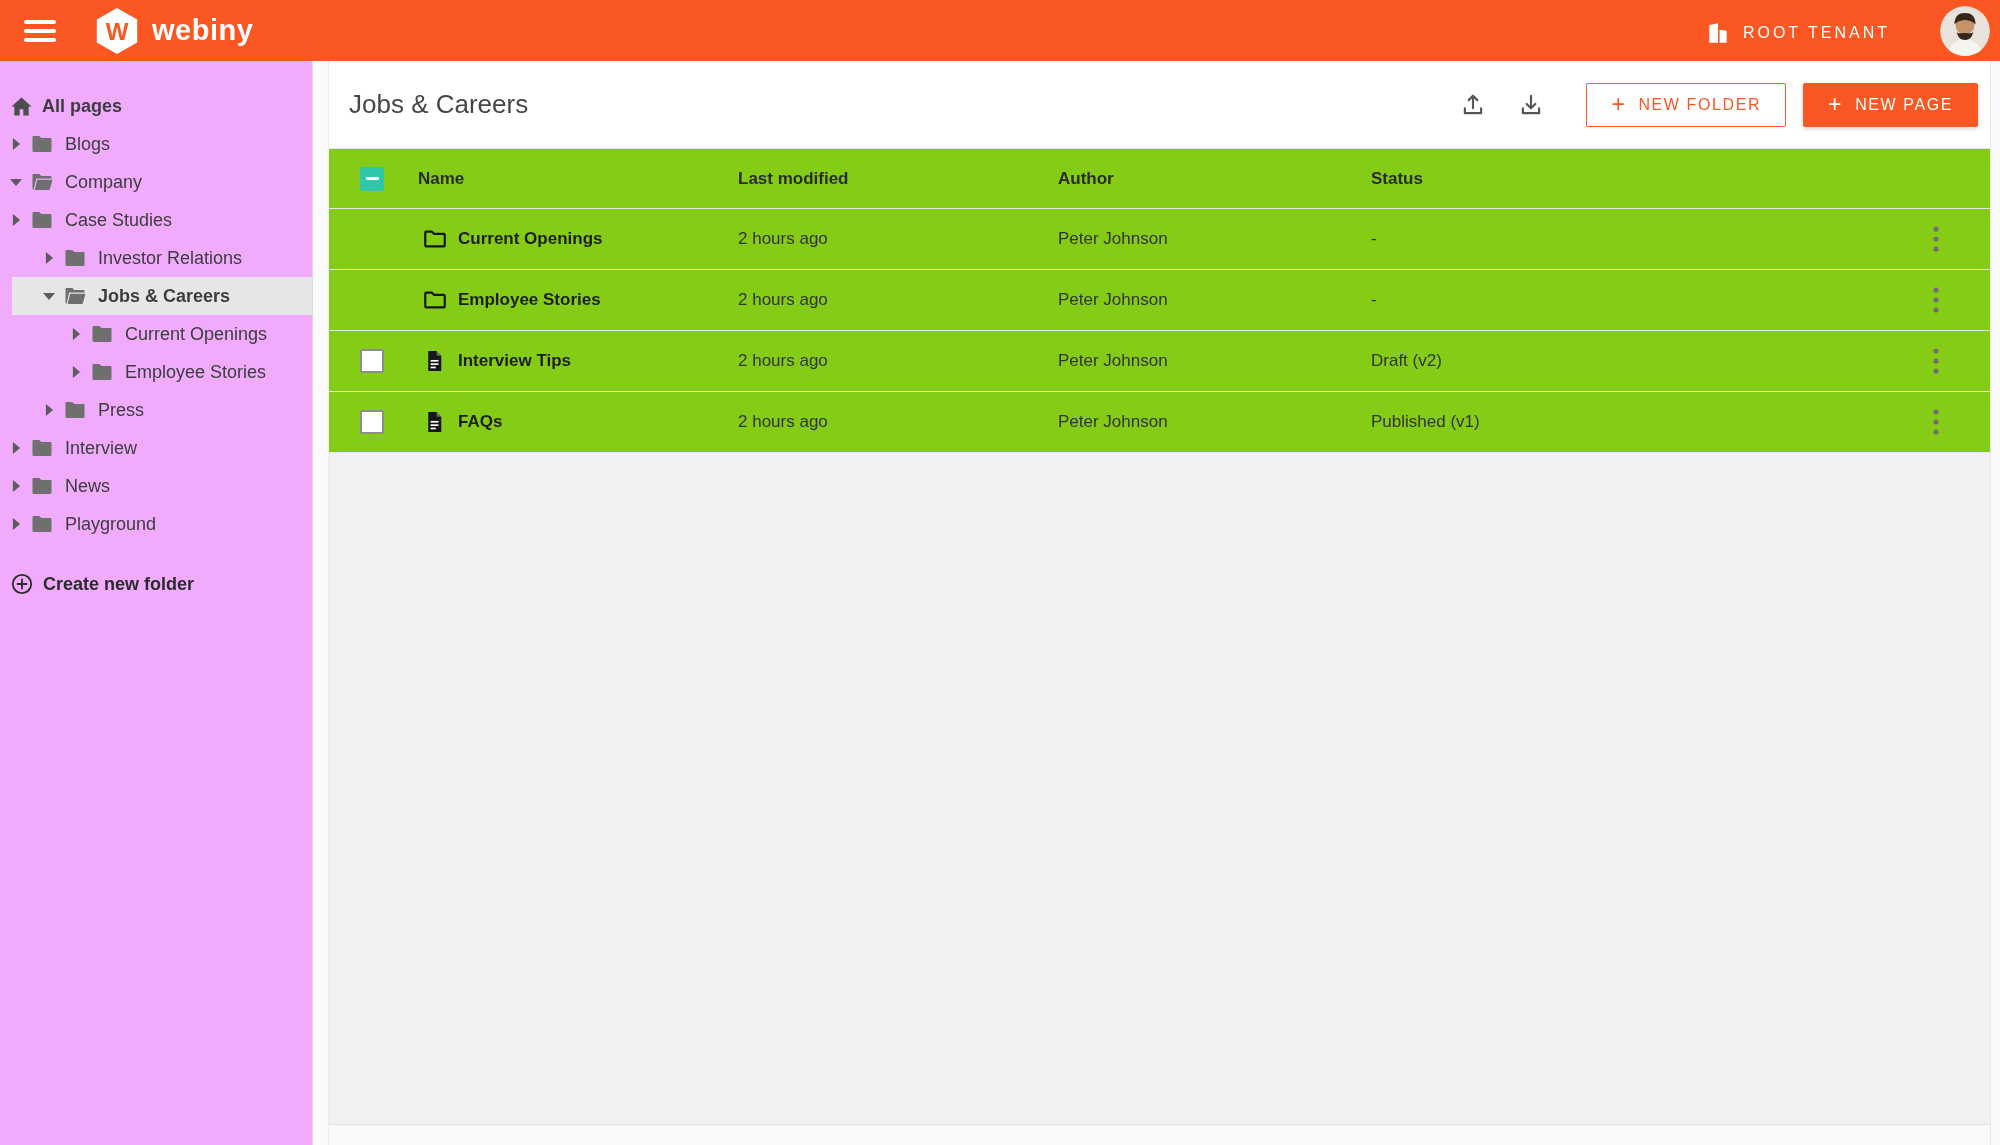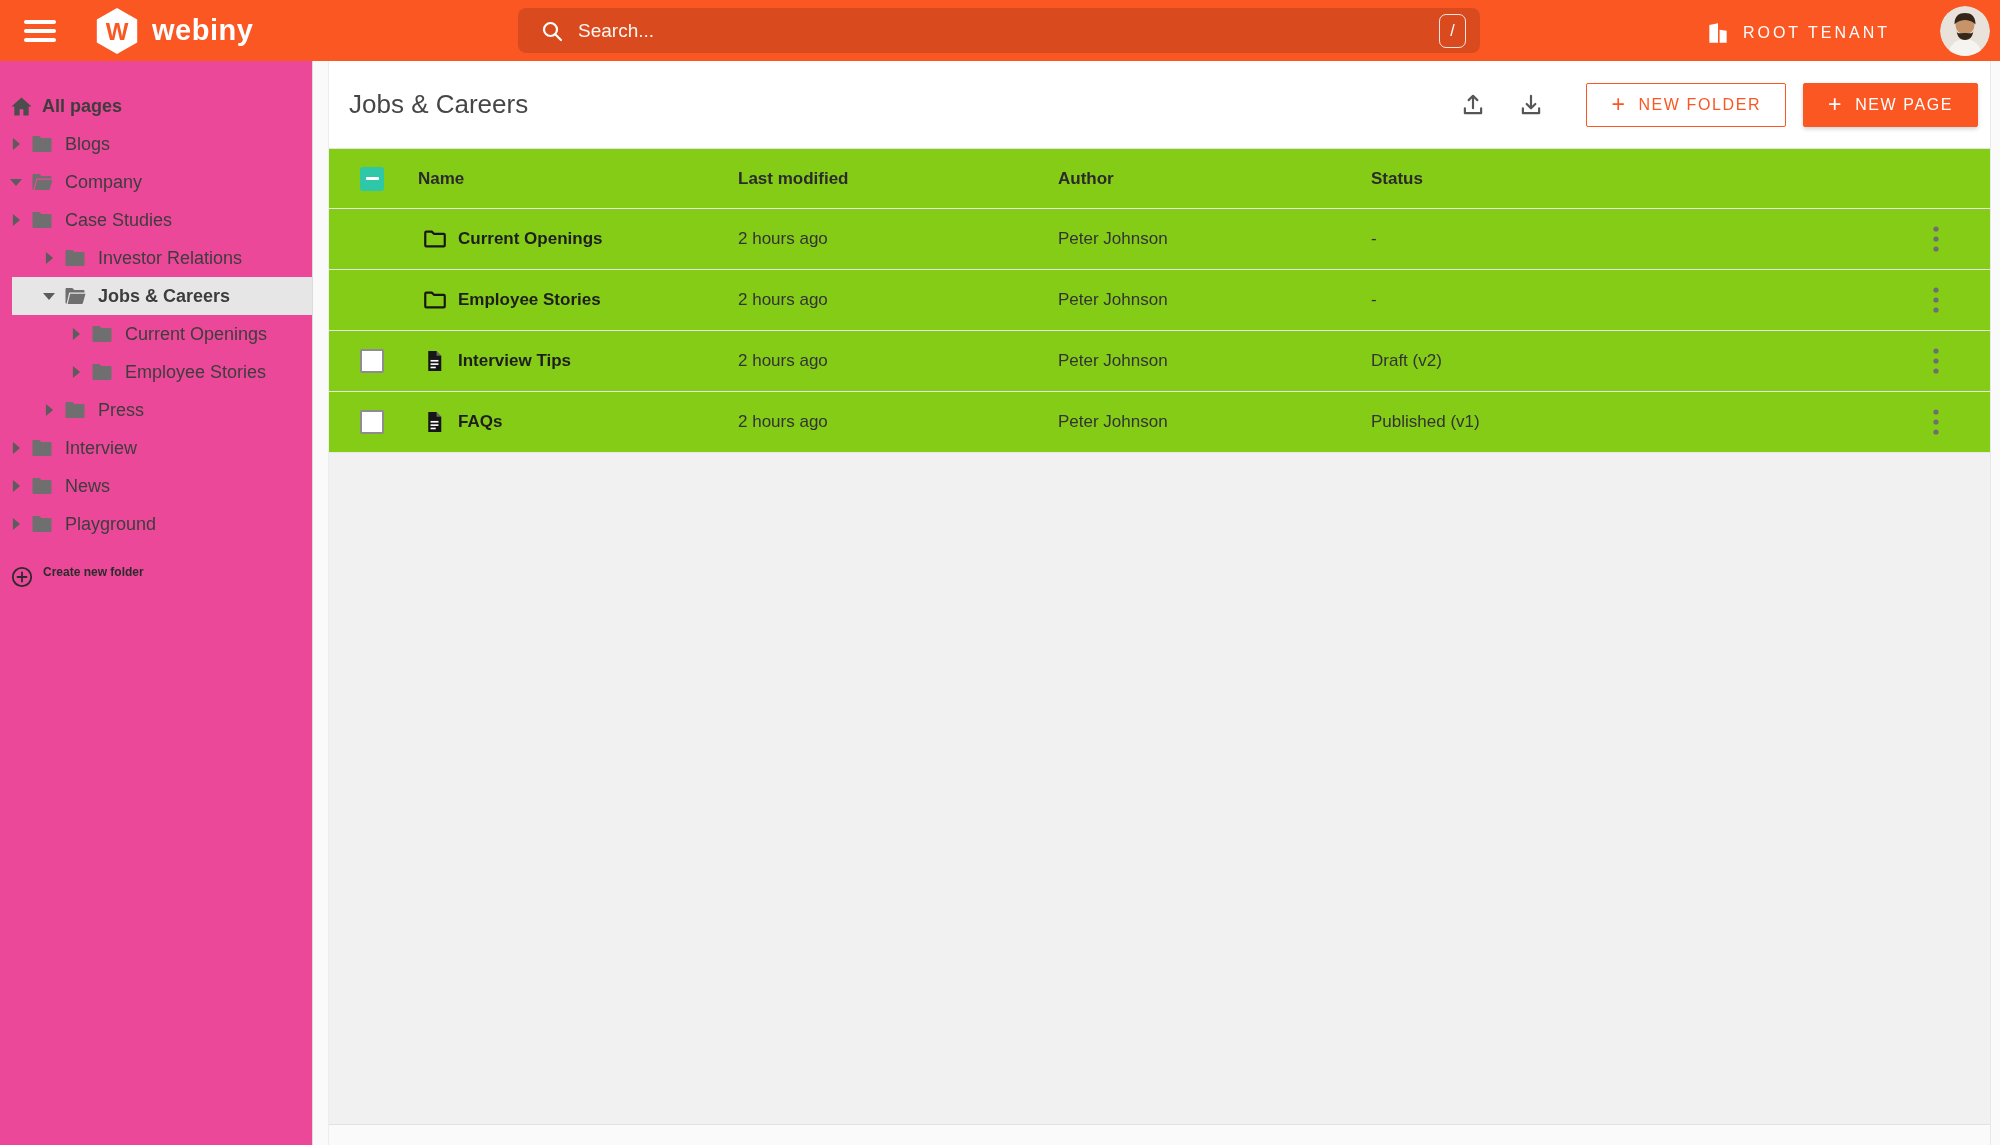--- a/index.html
+++ b/index.html
@@ -27,34 +27,34 @@
                  color: #fff; font-size: 16px; display: flex; align-items: center; justify-content: center; }
 
   .tenant { position: absolute; right: 110px; top: 0; height: 65px; display: flex; align-items: center;
             color: #fff; cursor: pointer; }
   .tenant-label { font-size: 16px; letter-spacing: 3px; margin-left: 12px; font-weight: 400; }
   .avatar { position: absolute; right: 10px; top: 6px; width: 50px; height: 50px; border-radius: 50%;
             overflow: hidden; cursor: pointer; }
 
   
   .sidebar { position: absolute; top: 61px; left: 0; width: 312px; height: 1084px;
-             background: #ec4899; padding-top: 26px; z-index: 10; }
+             background: #f0abfc; padding-top: 26px; z-index: 10; }
   .tree-item { height: 38px; display: flex; align-items: center; font-size: 18px; color: #3d3d3d;
                cursor: pointer; white-space: nowrap; }
   .tree-item .arrow { width: 16px; display: flex; justify-content: center; flex: 0 0 auto; }
   .tree-item .ticon { margin-left: 6px; display: flex; flex: 0 0 auto; }
   .tree-item .tlabel { margin-left: 11px; }
   .lvl0 { padding-left: 8px; }
   .lvl1 { padding-left: 29px; margin-left: 12px; }
   .lvl2 { padding-left: 68px; }
   .tree-item.selected { background: #e6e6e6; font-weight: 700; }
   .tree-item.root { padding-left: 10px; font-weight: 700; }
   .tree-item.root .tlabel { margin-left: 9px; }
-  .create-folder { margin-top: 22px; padding-left: 10px; height: 38px; display: flex; 
-                   font-size: 12px; font-weight: 700; color: #2b2b2b; cursor: pointer; }
+  .create-folder { margin-top: 22px; padding-left: 10px; height: 38px; display: flex; align-items: center;
+                   font-size: 18px; font-weight: 700; color: #2b2b2b; cursor: pointer; }
   .create-folder .tlabel { margin-left: 9px; }
 
   .side-divider { position: absolute; top: 61px; left: 312px; width: 17px; height: 1084px;
                   background: #fafafa; border-left: 1px solid #dcdcdc; border-right: 1px solid #ededed; z-index: 9; }
 
   
   .main { position: absolute; top: 61px; left: 329px; width: 1661px; height: 1084px;
           display: flex; flex-direction: column; background: #fff; }
   .content-header { height: 87px; flex: 0 0 auto; display: flex; align-items: center;
                     padding: 0 12px 0 20px; background: #fff; }
@@ -106,28 +106,20 @@
       <span></span>
   </div>
   <div class="brand">
     <svg class="brand-hex" viewBox="0 0 52 52">
       <polygon points="26,2 47,14 47,38 26,50 5,38 5,14" fill="#ffffff"></polygon>
       <text x="26" y="35" text-anchor="middle" font-size="25" font-weight="800" fill="#fa5723" font-family="Liberation Sans, sans-serif">W</text>
     </svg>
     <span class="brand-word">webiny</span>
   </div>
 
-  <div class="searchbox">
-    <svg class="mag" width="24" height="24" viewBox="0 0 24 24" fill="none" stroke="#ffffff" stroke-width="2.2" stroke-linecap="round">
-      <circle cx="10.5" cy="10.5" r="6.5"></circle>
-        <line x1="15.5" y1="15.5" x2="21" y2="21"></line>
-    </svg>
-    <input type="text" value="" placeholder="Search..." style="">
-    <div class="slash-badge">/</div>
-  </div>
 
   <div class="tenant">
     <svg width="26" height="26" viewBox="0 0 24 24" fill="#ffffff">
       <path d="M4 21V4.5L12 3v18H4zm2.5-13h2v2h-2v-2zm0 4h2v2h-2v-2zm0 4h2v2h-2v-2zm4-8h1.5v2H10.5v-2zm0 4h1.5v2H10.5v-2zm0 4h1.5v2H10.5v-2zM13.5 9l6.5 1v11h-6.5V9zm2 3.5h2v1.8h-2v-1.8zm0 3.6h2v1.8h-2v-1.8z"></path>
     </svg>
     <span class="tenant-label">ROOT TENANT</span>
   </div>
 
   <div class="avatar">
     <svg width="50" height="50" viewBox="0 0 50 50">

